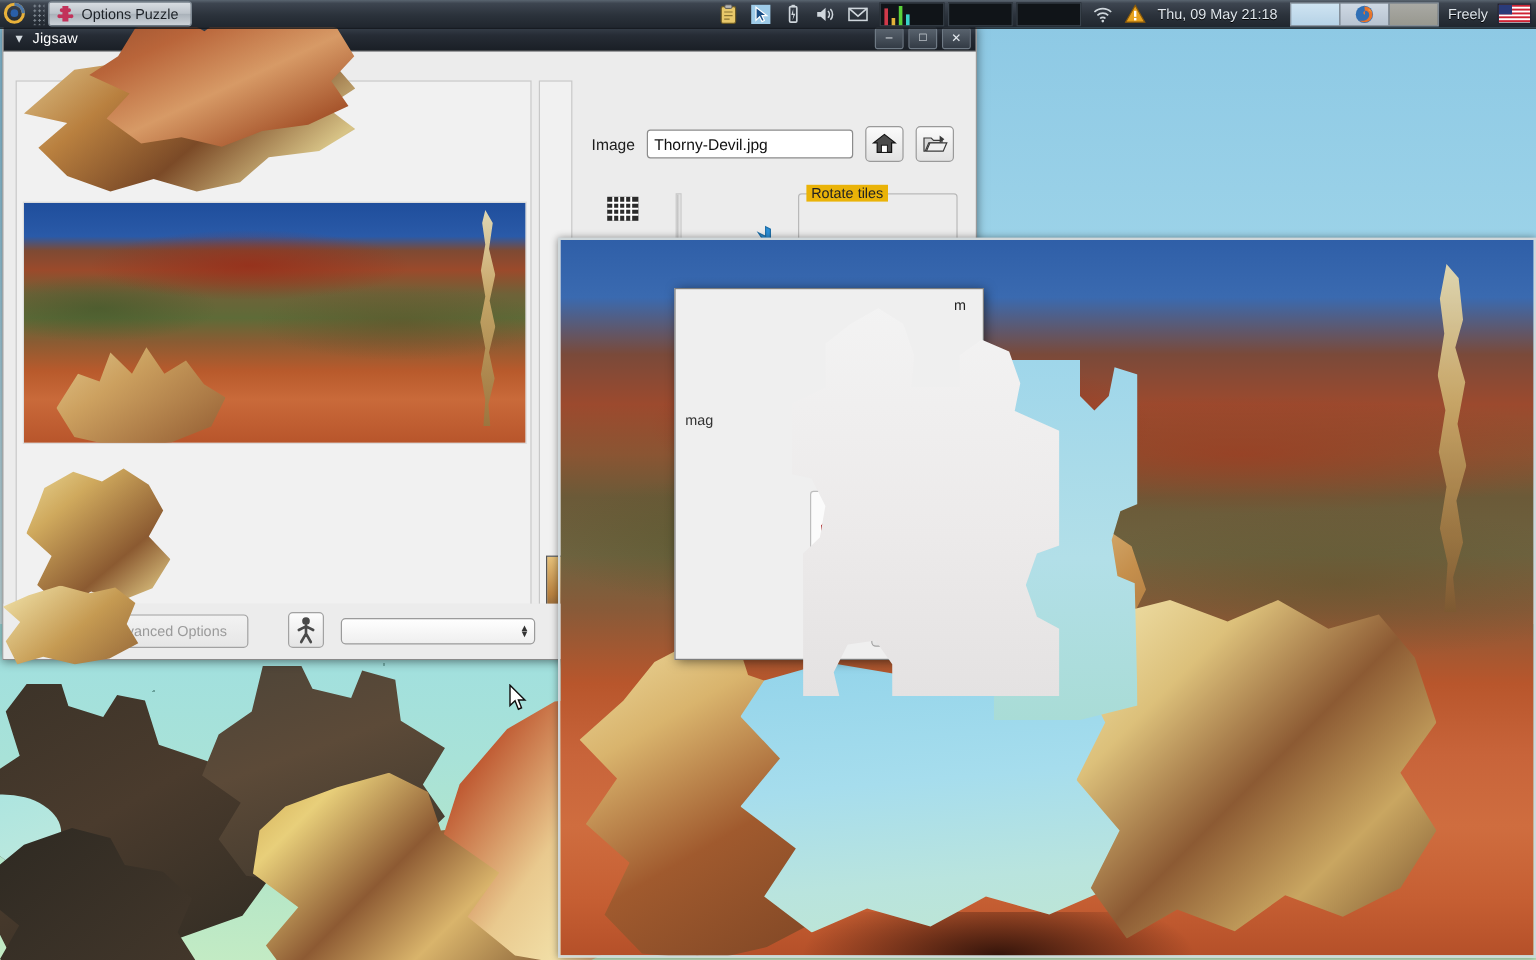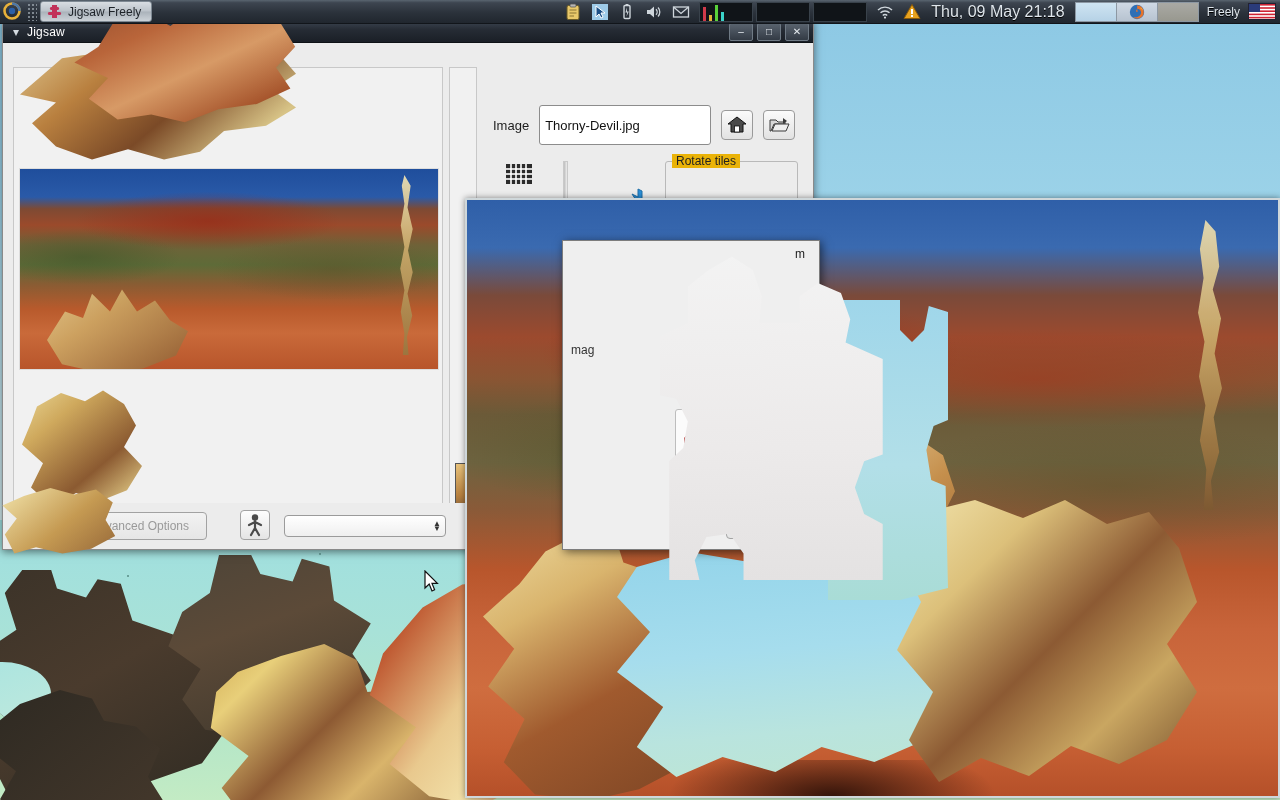--- a/index.html
+++ b/index.html
@@ -89,21 +89,21 @@
     background-size:4px 4px;opacity:.75;}
   .tb-task{
     display:flex;align-items:center;gap:6px;height:19px;padding:0 10px 0 6px;
     border:1px solid #7e8993;border-radius:3px;
     background:linear-gradient(180deg,#d8dde2 0%,#bcc3ca 48%,#aab2ba 52%,#ccd2d8 100%);
     color:#1d2228;font-size:12px;white-space:nowrap;flex:0 0 auto;
   }
   .tb-spacer{flex:1 1 auto;}
   .tray{display:flex;align-items:center;gap:9px;flex:0 0 auto;}
   .tray-ic{width:18px;height:18px;position:relative;}
-  .clock{color:#dfe6ec;font-size:16px;white-space:nowrap;margin:0 10px;
+  .clock{color:#dfe6ec;font-size:12px;white-space:nowrap;margin:0 10px;
     text-shadow:0 1px 0 #000;flex:0 0 auto;}
   .wsswitch{display:flex;height:18px;border:1px solid #8d98a3;flex:0 0 auto;
     background:#4b545e;}
   .ws{width:40px;height:100%;border-right:1px solid #8d98a3;}
   .ws:last-child{border-right:none;}
   .ws.a{background:linear-gradient(180deg,#cfe4f2,#b6d2e6);}
   .ws.b{background:linear-gradient(180deg,#cfd9e4,#b7c3d0);position:relative;}
   .ws.c{background:linear-gradient(180deg,#a9a9a4,#98988f);}
   .user{color:#dfe6ec;font-size:12px;margin:0 8px;flex:0 0 auto;text-shadow:0 1px 0 #000;}
   .flag{width:26px;height:15px;margin-right:4px;flex:0 0 auto;border:1px solid #223;}
@@ -209,21 +209,21 @@
   
   .side-panel{position:absolute;left:446px;top:24px;width:28px;height:478px;
     border:1px solid #c8c8c8;background:#f1f1f1;box-sizing:border-box;}
   .side-thumb{position:absolute;left:452px;top:420px;width:14px;height:70px;
     background:linear-gradient(180deg,#e8c27a,#b8813f 45%,#7a5a3c 70%,#3d3a30);
     border:1px solid #555;}
   
   .ctl-image-row{position:absolute;left:490px;top:62px;display:flex;align-items:center;gap:10px;}
   .lbl{font-size:13px;color:#1d1d1d;}
   .txtfield{
-    width:172px;height:40px;border:1px solid #8c8c8c;border-radius:3px;background:#fff;
+    width:172px;height:24px;border:1px solid #8c8c8c;border-radius:3px;background:#fff;
     font-size:13px;color:#111;padding:0 5px;box-sizing:border-box;line-height:20px;
   }
   .iconbtn{
     width:32px;height:30px;border:1px solid #9a9a9a;border-radius:4px;
     background:linear-gradient(180deg,#fbfbfb,#e2e2e2);display:flex;
     align-items:center;justify-content:center;box-sizing:border-box;
   }
   .grid-icon{position:absolute;left:502px;top:118px;width:28px;height:26px;}
   .vsep{position:absolute;left:560px;top:118px;width:3px;height:90px;
     background:linear-gradient(90deg,#bdbdbd,#ededed);border:1px solid #c9c9c9;}
@@ -487,21 +487,21 @@
       <circle cx="10" cy="10" r="3.2" fill="#2a5fa8"></circle>
       <path d="M10 2.5 A7.5 7.5 0 0 1 17.5 10" fill="none" stroke="#4d77a8" stroke-width="2.6"></path>
     </svg>
   </span>
   <span class="tb-grip"></span>
 
   <span class="tb-task">
     <svg width="15" height="15" viewBox="0 0 15 15">
       <path d="M5 1h5v2a1.6 1.6 0 1 1 0 3v2h2a1.6 1.6 0 1 1 0 3h-2v3H5v-3H3a1.6 1.6 0 1 1 0-3h2V6a1.6 1.6 0 1 1 0-3z" fill="#c2325a"></path>
     </svg>
-    <span>Jigsaw Freely</span>
+    <span>Options Puzzle</span>
   </span>
 
   <span class="tb-spacer"></span>
 
   <span class="tray">
     <span class="tray-ic">
       <svg width="18" height="18" viewBox="0 0 18 18">
         <rect x="3" y="2.5" width="12" height="14" rx="1.5" fill="#e8c86a" stroke="#6b5a24" stroke-width="1"></rect>
         <rect x="6" y="1" width="6" height="3" rx="1" fill="#b6b6b6" stroke="#555" stroke-width=".8"></rect>
         <g stroke="#8a7433" stroke-width="1">

